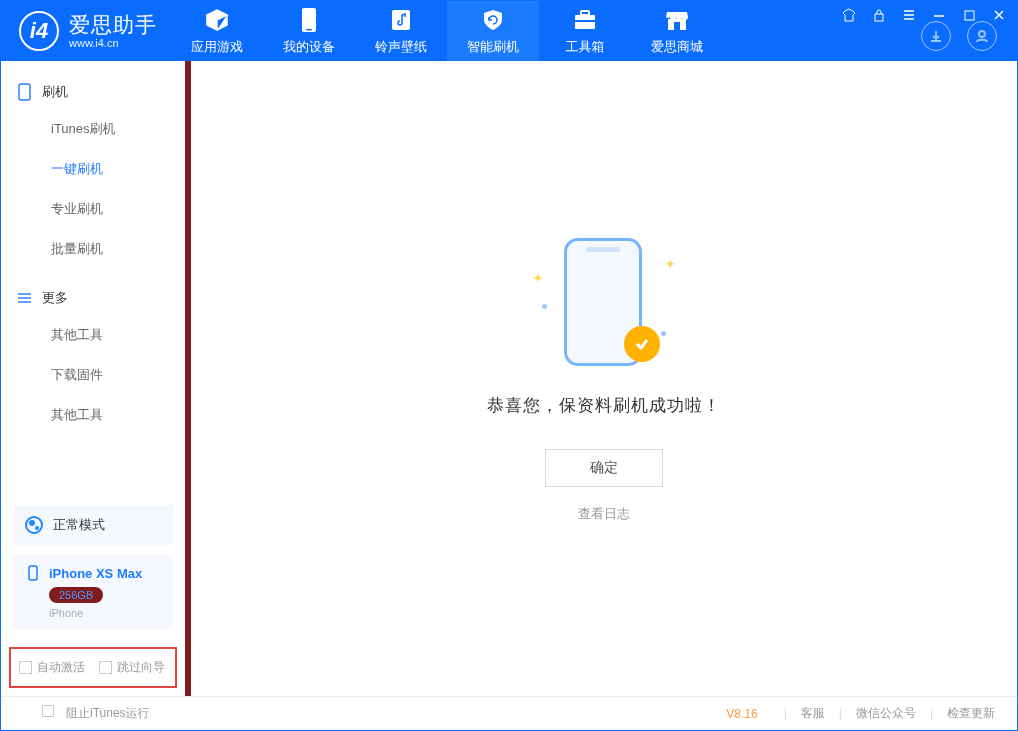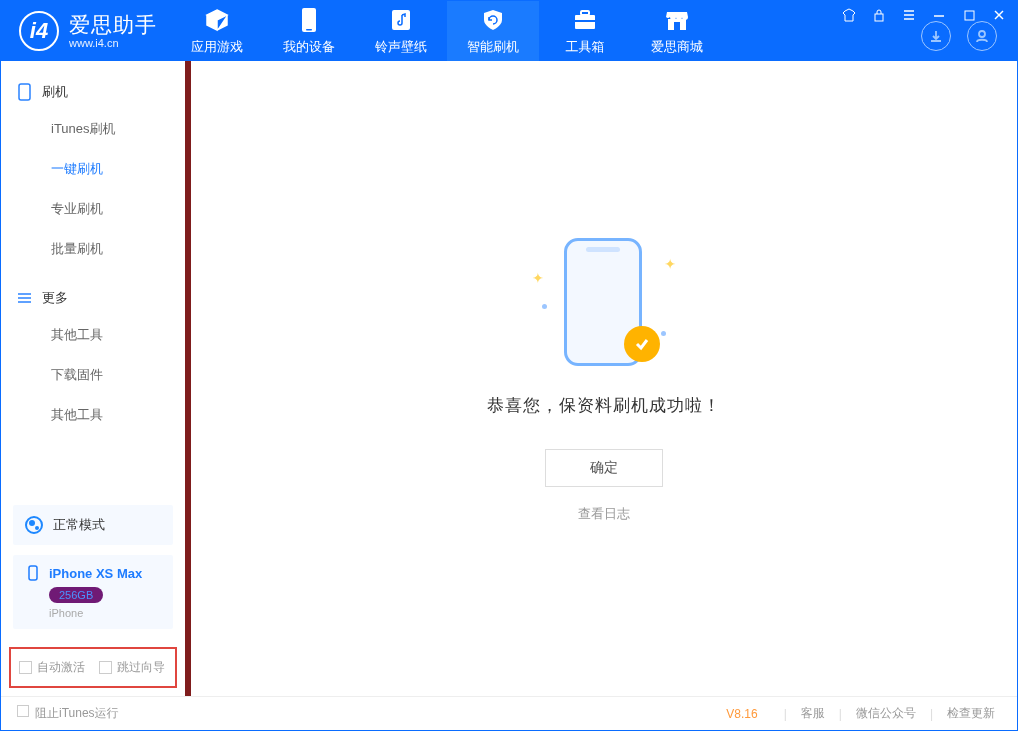--- a/index.html
+++ b/index.html
@@ -35,21 +35,21 @@
 .side-item.active { color: #1e7cff; }
 .side-spacer { flex: 1; }
 .mode-box { margin: 10px 12px; background: #f5f9ff; padding: 11px 12px; display: flex; align-items: center; gap: 10px; font-size: 13px; color: #333; border-radius: 2px; }
 .mode-box .dotic { width: 18px; height: 18px; border: 2px solid #1e88ff; border-radius: 50%; position: relative; }
 .mode-box .dotic:before, .mode-box .dotic:after { content: ""; position: absolute; background: #1e88ff; border-radius: 50%; }
 .mode-box .dotic:before { width: 6px; height: 6px; left: 2px; top: 2px; }
 .mode-box .dotic:after { width: 4px; height: 4px; right: 2px; bottom: 2px; }
 .device-box { margin: 0 12px 10px; background: #f5f9ff; padding: 10px 12px; border-radius: 2px; }
 .device-line { display: flex; align-items: center; gap: 8px; color: #1e7cff; font-weight: 600; font-size: 13px; }
 .device-line .phic { width: 16px; height: 16px; }
-.device-cap { display: inline-block; background: #701a75; color: #4a93ff; font-size: 11px; padding: 2px 10px; border-radius: 10px; margin: 6px 0 4px 24px; }
+.device-cap { display: inline-block; background: #7f1d1d; color: #4a93ff; font-size: 11px; padding: 2px 10px; border-radius: 10px; margin: 6px 0 4px 24px; }
 .device-sub { color: #aaa; font-size: 11px; margin-left: 24px; }
 .opt-row { border: 2px solid #e0463f; margin: 8px; padding: 10px 8px; display: flex; gap: 14px; font-size: 12px; color: #999; align-items: center; }
 .opt-row label { display: flex; align-items: center; gap: 5px; cursor: pointer; }
 .opt-row .cb { width: 13px; height: 13px; border: 1px solid #ccc; background: #fff; }
 
 
 .content { flex: 1; display: flex; flex-direction: column; align-items: center; justify-content: center; position: relative; }
 .illus { position: relative; width: 160px; height: 140px; margin-bottom: 20px; }
 .illus .phone-body { position: absolute; left: 40px; top: 4px; width: 78px; height: 128px; border: 3px solid #77b4ff; border-radius: 14px; background: #f3f8ff; }
 .illus .phone-body:before { content: ""; position: absolute; left: 50%; top: 6px; transform: translateX(-50%); width: 34px; height: 5px; background: #cfe3ff; border-radius: 3px; }
@@ -60,21 +60,21 @@
 .spark.s2 { right: 8px; top: 22px; }
 .dotb { position: absolute; width: 5px; height: 5px; background: #9cc6ff; border-radius: 50%; }
 .dotb.d1 { left: 18px; top: 70px; }
 .dotb.d2 { right: 18px; bottom: 38px; }
 .success-text { font-size: 17px; color: #333; margin-bottom: 32px; letter-spacing: 1px; }
 .ok-btn { border: 1px solid #ddd; background: #fff; padding: 9px 44px; font-size: 14px; color: #555; cursor: pointer; margin-bottom: 18px; }
 .log-link { color: #999; font-size: 13px; cursor: pointer; }
 
 
 .footer { height: 34px; border-top: 1px solid #eee; display: flex; align-items: center; padding: 0 16px; font-size: 12px; color: #999; }
-.footer .fl { display: flex; align-items: flex-start; gap: 6px; }
+.footer .fl { display: flex; align-items: flex-start; gap: 12px; margin-left: 25px; }
 .footer .fl .cb { width: 12px; height: 12px; border: 1px solid #ccc; }
 .footer .sp { flex: 1; }
 .footer .ver { color: #ff9a3c; margin-right: 18px; }
 .footer .flink { color: #999; cursor: pointer; padding: 0 6px; text-align: right; }
 .footer .sep { color: #ddd; padding: 0 8px; }
 </style>
 </head>
 <body>
 
 <div class="app">

